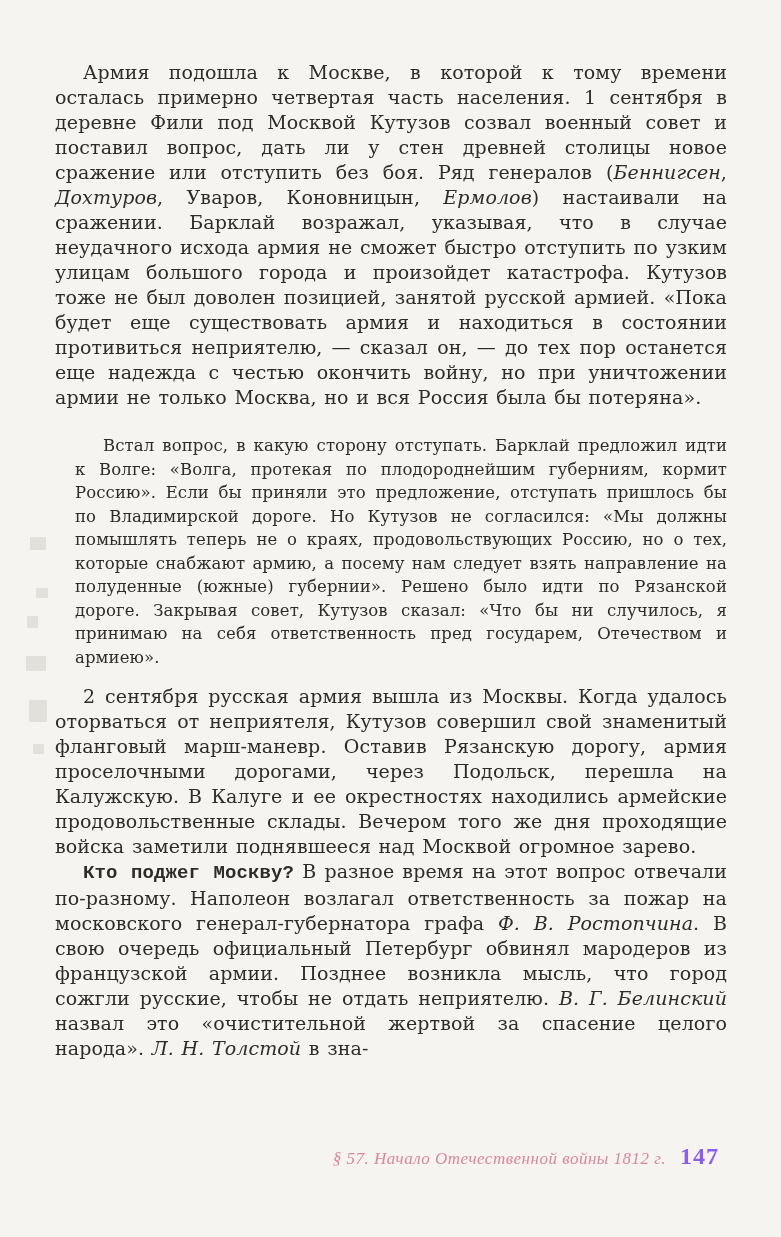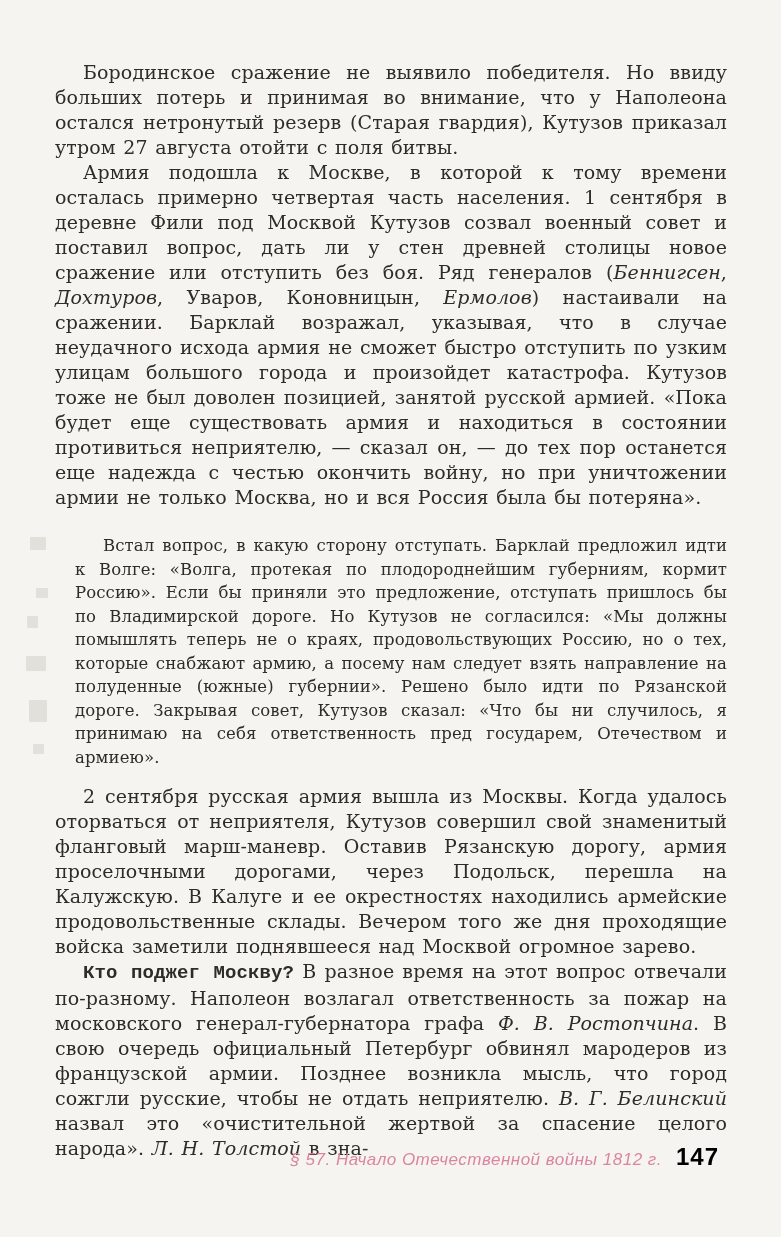--- a/index.html
+++ b/index.html
@@ -39,33 +39,33 @@
   }
   .seg-i { font-style: italic; }
   .seg-b { font-weight: bold; font-family: Liberation Mono, monospace; }
   .page-footer {
     position: absolute;
     top: 1143px;
     right: 62px;
     display: flex;
     align-items: baseline;
     gap: 14px;
-    font-family: Liberation Sans, sans-serif;
+    font-family: Liberation Serif, serif;
     justify-content: center;
   }
   .footer-title {
     font-style: italic;
     font-size: 17px;
     color: #db86a0;
     letter-spacing: 0.5px;
   }
   .footer-num {
     font-weight: bold;
     font-size: 24px;
-    color: #000000;
+    color: #8b5cf6;
     letter-spacing: 1px;
   }
   .bleed-mark {
     position: absolute;
     background: rgba(125, 122, 115, 0.16);
     border-radius: 1px;
   }
   .m1 { left: 30px; top: 537px; width: 16px; height: 13px; }
   .m2 { left: 36px; top: 588px; width: 12px; height: 10px; }
   .m3 { left: 27px; top: 616px; width: 11px; height: 12px; }
@@ -80,21 +80,20 @@
 
   <span class="bleed-mark m1"></span>
   <span class="bleed-mark m2"></span>
   <span class="bleed-mark m3"></span>
   <span class="bleed-mark m4"></span>
   <span class="bleed-mark m5"></span>
   <span class="bleed-mark m6"></span>
 
   <div class="text-col">
 
-    <p class="body-par"><span>Бородинское сражение не выявило победителя. Но ввиду больших потерь и принимая во внимание, что у Наполеона остался нетронутый резерв (Старая гвардия), Кутузов приказал утром 27 августа отойти с поля битвы.</span></p>
 
     <p class="body-par"><span>Армия подошла к Москве, в которой к тому времени осталась примерно четвертая часть населения. 1 сентября в деревне Фили под Москвой Кутузов созвал военный совет и поставил вопрос, дать ли у стен древней столицы новое сражение или отступить без боя. Ряд генералов (</span><span class="seg-i">Беннигсен</span><span>, </span><span class="seg-i">Дохтуров</span><span>, Уваров, Коновницын, </span><span class="seg-i">Ермолов</span><span>) настаивали на сражении. Барклай возражал, указывая, что в случае неудачного исхода армия не сможет быстро отступить по узким улицам большого города и произойдет катастрофа. Кутузов тоже не был доволен позицией, занятой русской армией. «Пока будет еще существовать армия и находиться в состоянии противиться неприятелю, — сказал он, — до тех пор останется еще надежда с честью окончить войну, но при уничтожении армии не только Москва, но и вся Россия была бы потеряна».</span></p>
 
     <p class="excerpt"><span>Встал вопрос, в какую сторону отступать. Барклай предложил идти к Волге: «Волга, протекая по плодороднейшим губерниям, кормит Россию». Если бы приняли это предложение, отступать пришлось бы по Владимирской дороге. Но Кутузов не согласился: «Мы должны помышлять теперь не о краях, продовольствующих Россию, но о тех, которые снабжают армию, а посему нам следует взять направление на полуденные (южные) губернии». Решено было идти по Рязанской дороге. Закрывая совет, Кутузов сказал: «Что бы ни случилось, я принимаю на себя ответственность пред государем, Отечеством и армиею».</span></p>
 
     <p class="body-par"><span>2 сентября русская армия вышла из Москвы. Когда удалось оторваться от неприятеля, Кутузов совершил свой знаменитый фланговый марш-маневр. Оставив Рязанскую дорогу, армия проселочными дорогами, через Подольск, перешла на Калужскую. В Калуге и ее окрестностях находились армейские продовольственные склады. Вечером того же дня проходящие войска заметили поднявшееся над Москвой огромное зарево.</span></p>
 
     <p class="body-par"><span class="seg-b">Кто поджег Москву?</span><span> В разное время на этот вопрос отвечали по-разному. Наполеон возлагал ответственность за пожар на московского генерал-губернатора графа </span><span class="seg-i">Ф. В. Ростопчина</span><span>. В свою очередь официальный Петербург обвинял мародеров из французской армии. Позднее возникла мысль, что город сожгли русские, чтобы не отдать неприятелю. </span><span class="seg-i">В. Г. Белинский</span><span> назвал это «очистительной жертвой за спасение целого народа». </span><span class="seg-i">Л. Н. Толстой</span><span> в зна-</span></p>
 
   </div>

